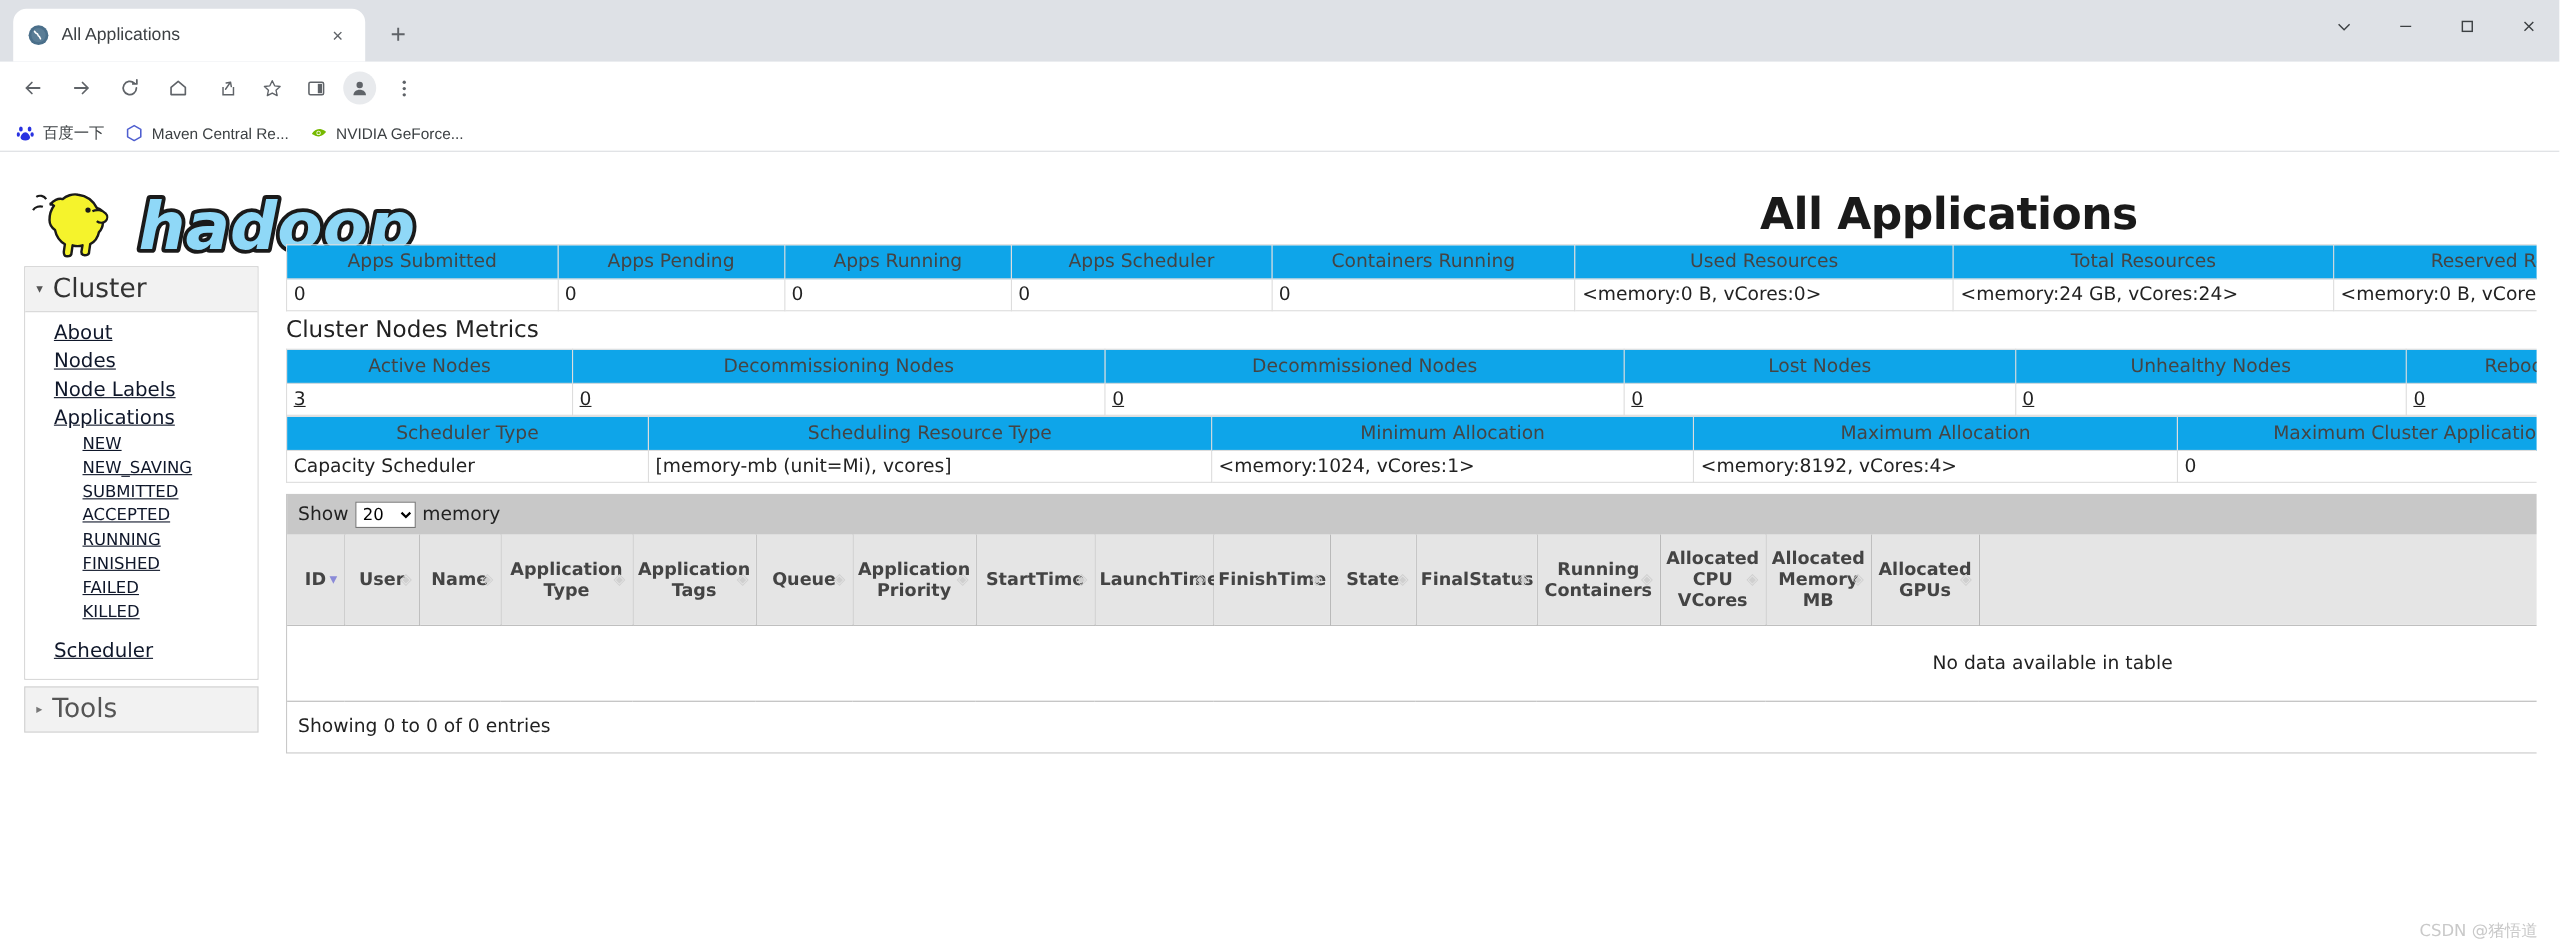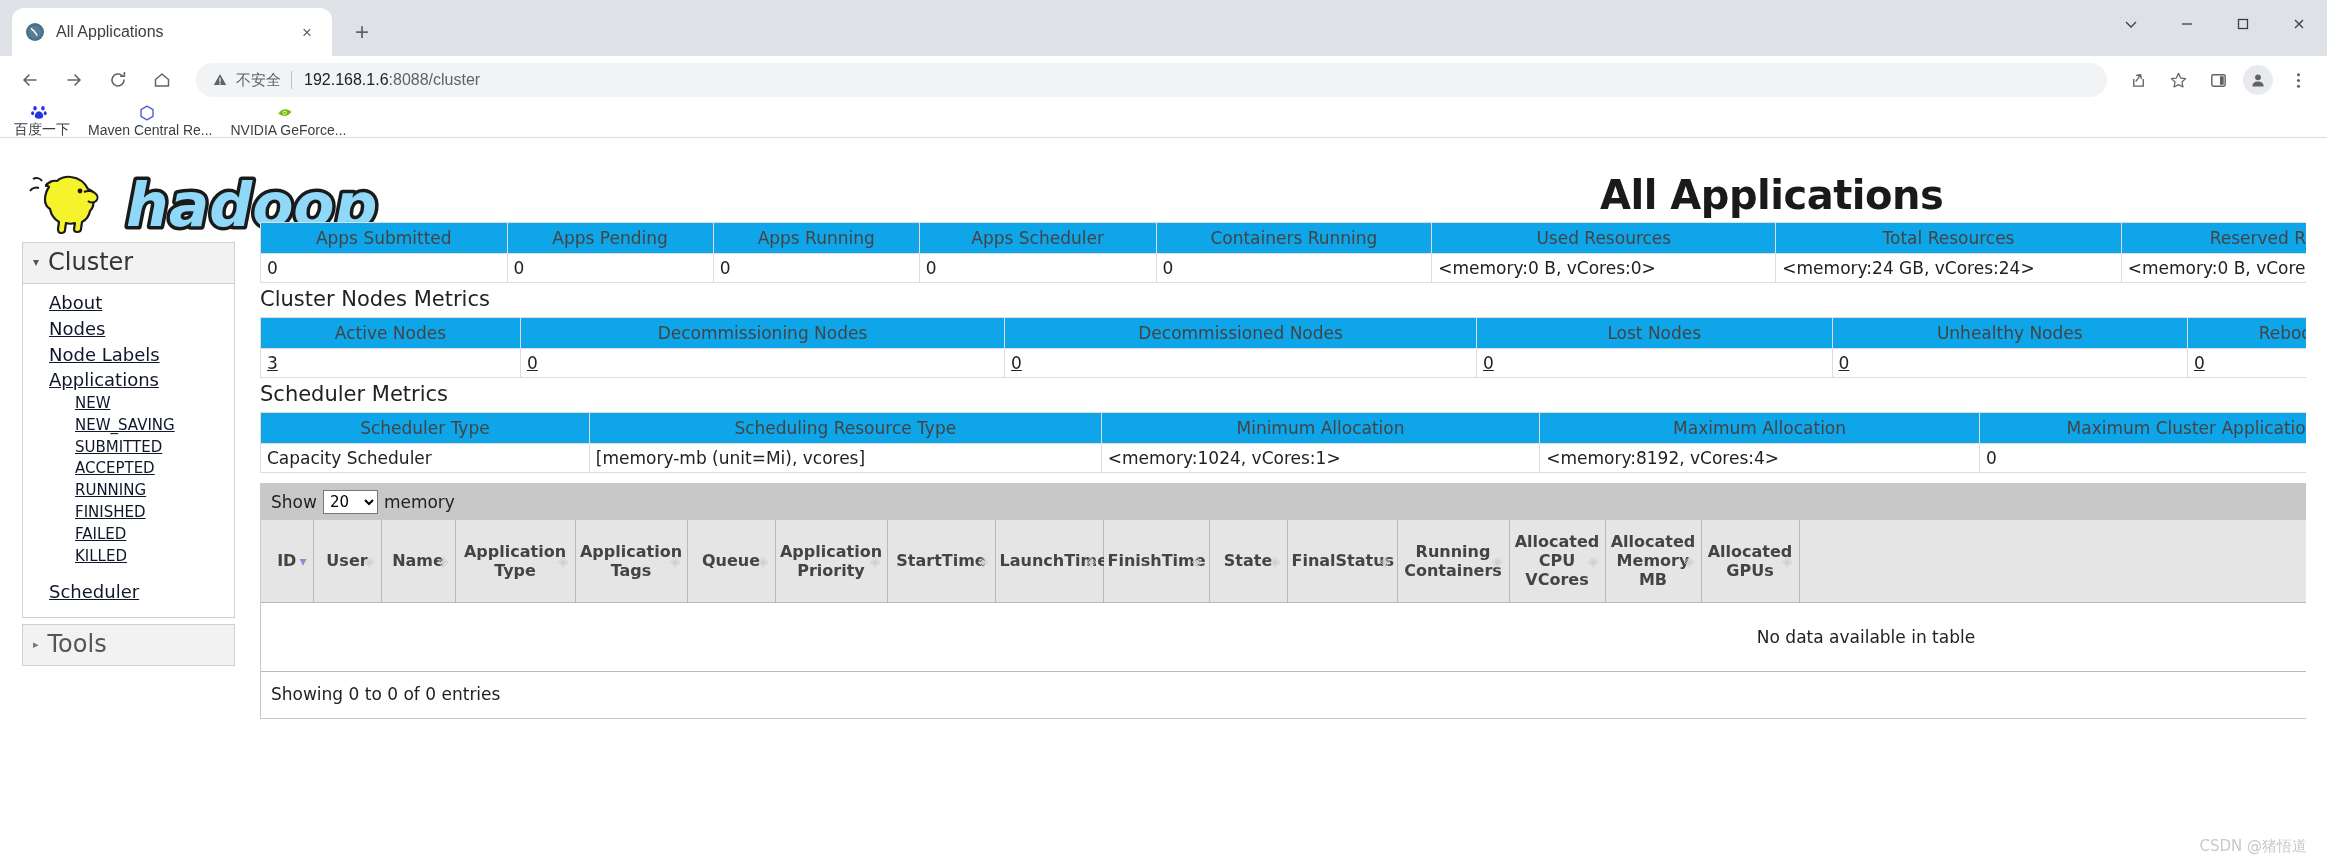--- a/index.html
+++ b/index.html
@@ -81,21 +81,20 @@
     display:flex;align-items:center;justify-content:center;color:#5f6368;
   }
 
   .bookmarks {
     height: 34px; background:#ffffff; display:flex; align-items:center;
     padding: 0 14px; border-bottom: 1px solid #dadce0;
   }
   .bm {
     display: flex; align-items: center; margin-right: 18px; font-size: 14px; color:#3c4043;
     white-space: nowrap;
-    flex-direction: column;
   }
   .bm .bm-ico { width:18px;height:18px;margin-right:7px;display:flex;align-items:center;justify-content:center;flex:0 0 auto;}
 
   
   .page {
     position: absolute; left:0; top: 150px; width: 2306px; height: 726px;
     background: #fff; overflow: hidden;
     font-family: "Liberation Sans", sans-serif;
   }
   .page-inner { position:relative; width: 2327px; }
@@ -245,31 +244,20 @@
           <path d="M16 10a6 6 0 1 1-1.9-4.4" stroke="#5f6368" stroke-width="1.6" fill="none" stroke-linecap="round"></path>
           <path d="M16.4 2.6V6.3h-3.7" stroke="#5f6368" stroke-width="1.6" fill="none" stroke-linecap="round" stroke-linejoin="round"></path>
         </svg>
     </div>
     <div class="nav-btn">
       <svg width="20" height="20" viewBox="0 0 20 20">
           <path d="M3.5 9.5L10 4l6.5 5.5V16H3.5z" stroke="#5f6368" stroke-width="1.5" fill="none" stroke-linejoin="round"></path>
         </svg>
     </div>
 
-    <div class="omnibox">
-      <span class="warn-icon">
-        <svg width="16" height="16" viewBox="0 0 16 16">
-            <path d="M8 2l6.2 11H1.8z" fill="#5f6368"></path>
-            <path d="M8 6.2v3.4M8 11.1v.9" stroke="#fff" stroke-width="1.2" stroke-linecap="round"></path>
-          </svg>
-      </span>
-      <span class="notsecure">不安全</span>
-      <span class="sep"></span>
-      <span class="url"><span>192.168.1.6</span><span class="muted">:8088</span><span class="muted">/cluster</span></span>
-    </div>
 
     <div class="tb-right">
       <div class="tb-icon">
         <svg width="19" height="19" viewBox="0 0 20 20">
             <path d="M5 8.5v7.5h10V8.5" stroke="#5f6368" stroke-width="1.4" fill="none"></path>
             <path d="M10 11.5V3.2m0 0L7 6.2m3-3l3 3" stroke="#5f6368" stroke-width="1.4" fill="none" stroke-linecap="round" stroke-linejoin="round" transform="rotate(35 10 7)"></path>
           </svg>
       </div>
       <div class="tb-icon">
         <svg width="19" height="19" viewBox="0 0 20 20">
@@ -448,21 +436,20 @@
             <td><a>3</a></td>
             <td><a>0</a></td>
             <td><a>0</a></td>
             <td><a>0</a></td>
             <td><a>0</a></td>
             <td><a>0</a></td>
           </tr>
             </tbody>
         </table>
 
-        <h2 class="section-title">Scheduler Metrics</h2>
         <table class="metrics">
           <colgroup>
             <col style="width:255px">
               <col style="width:397px">
               <col style="width:340px">
             <col style="width:341px">
               <col style="width:380px">
           </colgroup>
           <thead>
               <tr>

